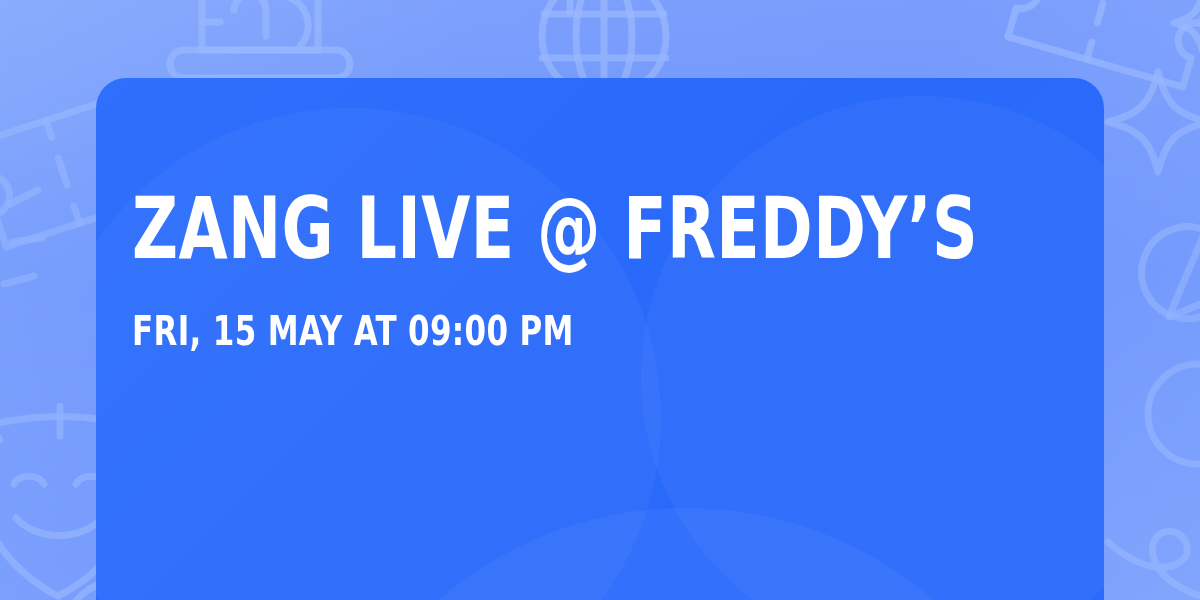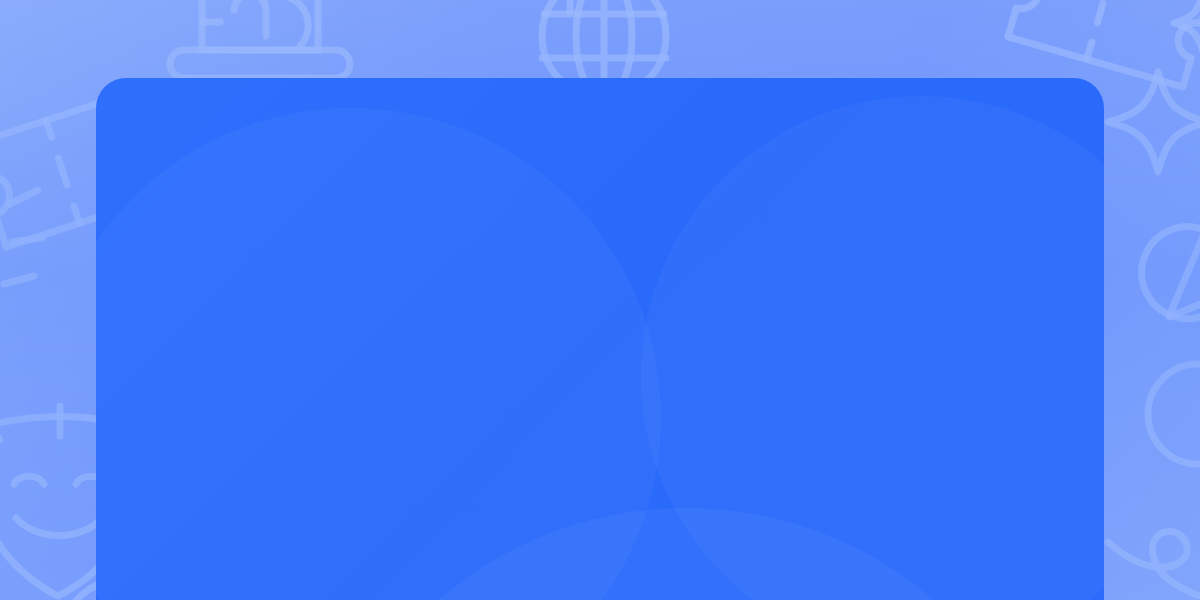--- a/index.html
+++ b/index.html
@@ -179,16 +179,20 @@
   </div>
 
   <div id="wallpaper-sheen"></div>
 
   <div id="event-card">
 
     <div class="card-circle" id="card-circle-left"></div>
     <div class="card-circle" id="card-circle-right"></div>
     <div class="card-circle" id="card-circle-bottom"></div>
 
+    <div id="card-content">
+      <div id="event-title">ZANG LIVE @ FREDDY’S</div>
+      <div id="event-datetime">FRI, 15 MAY AT 09:00 PM</div>
+    </div>
 
   </div>
 
 </div>
 
 </body></html>

